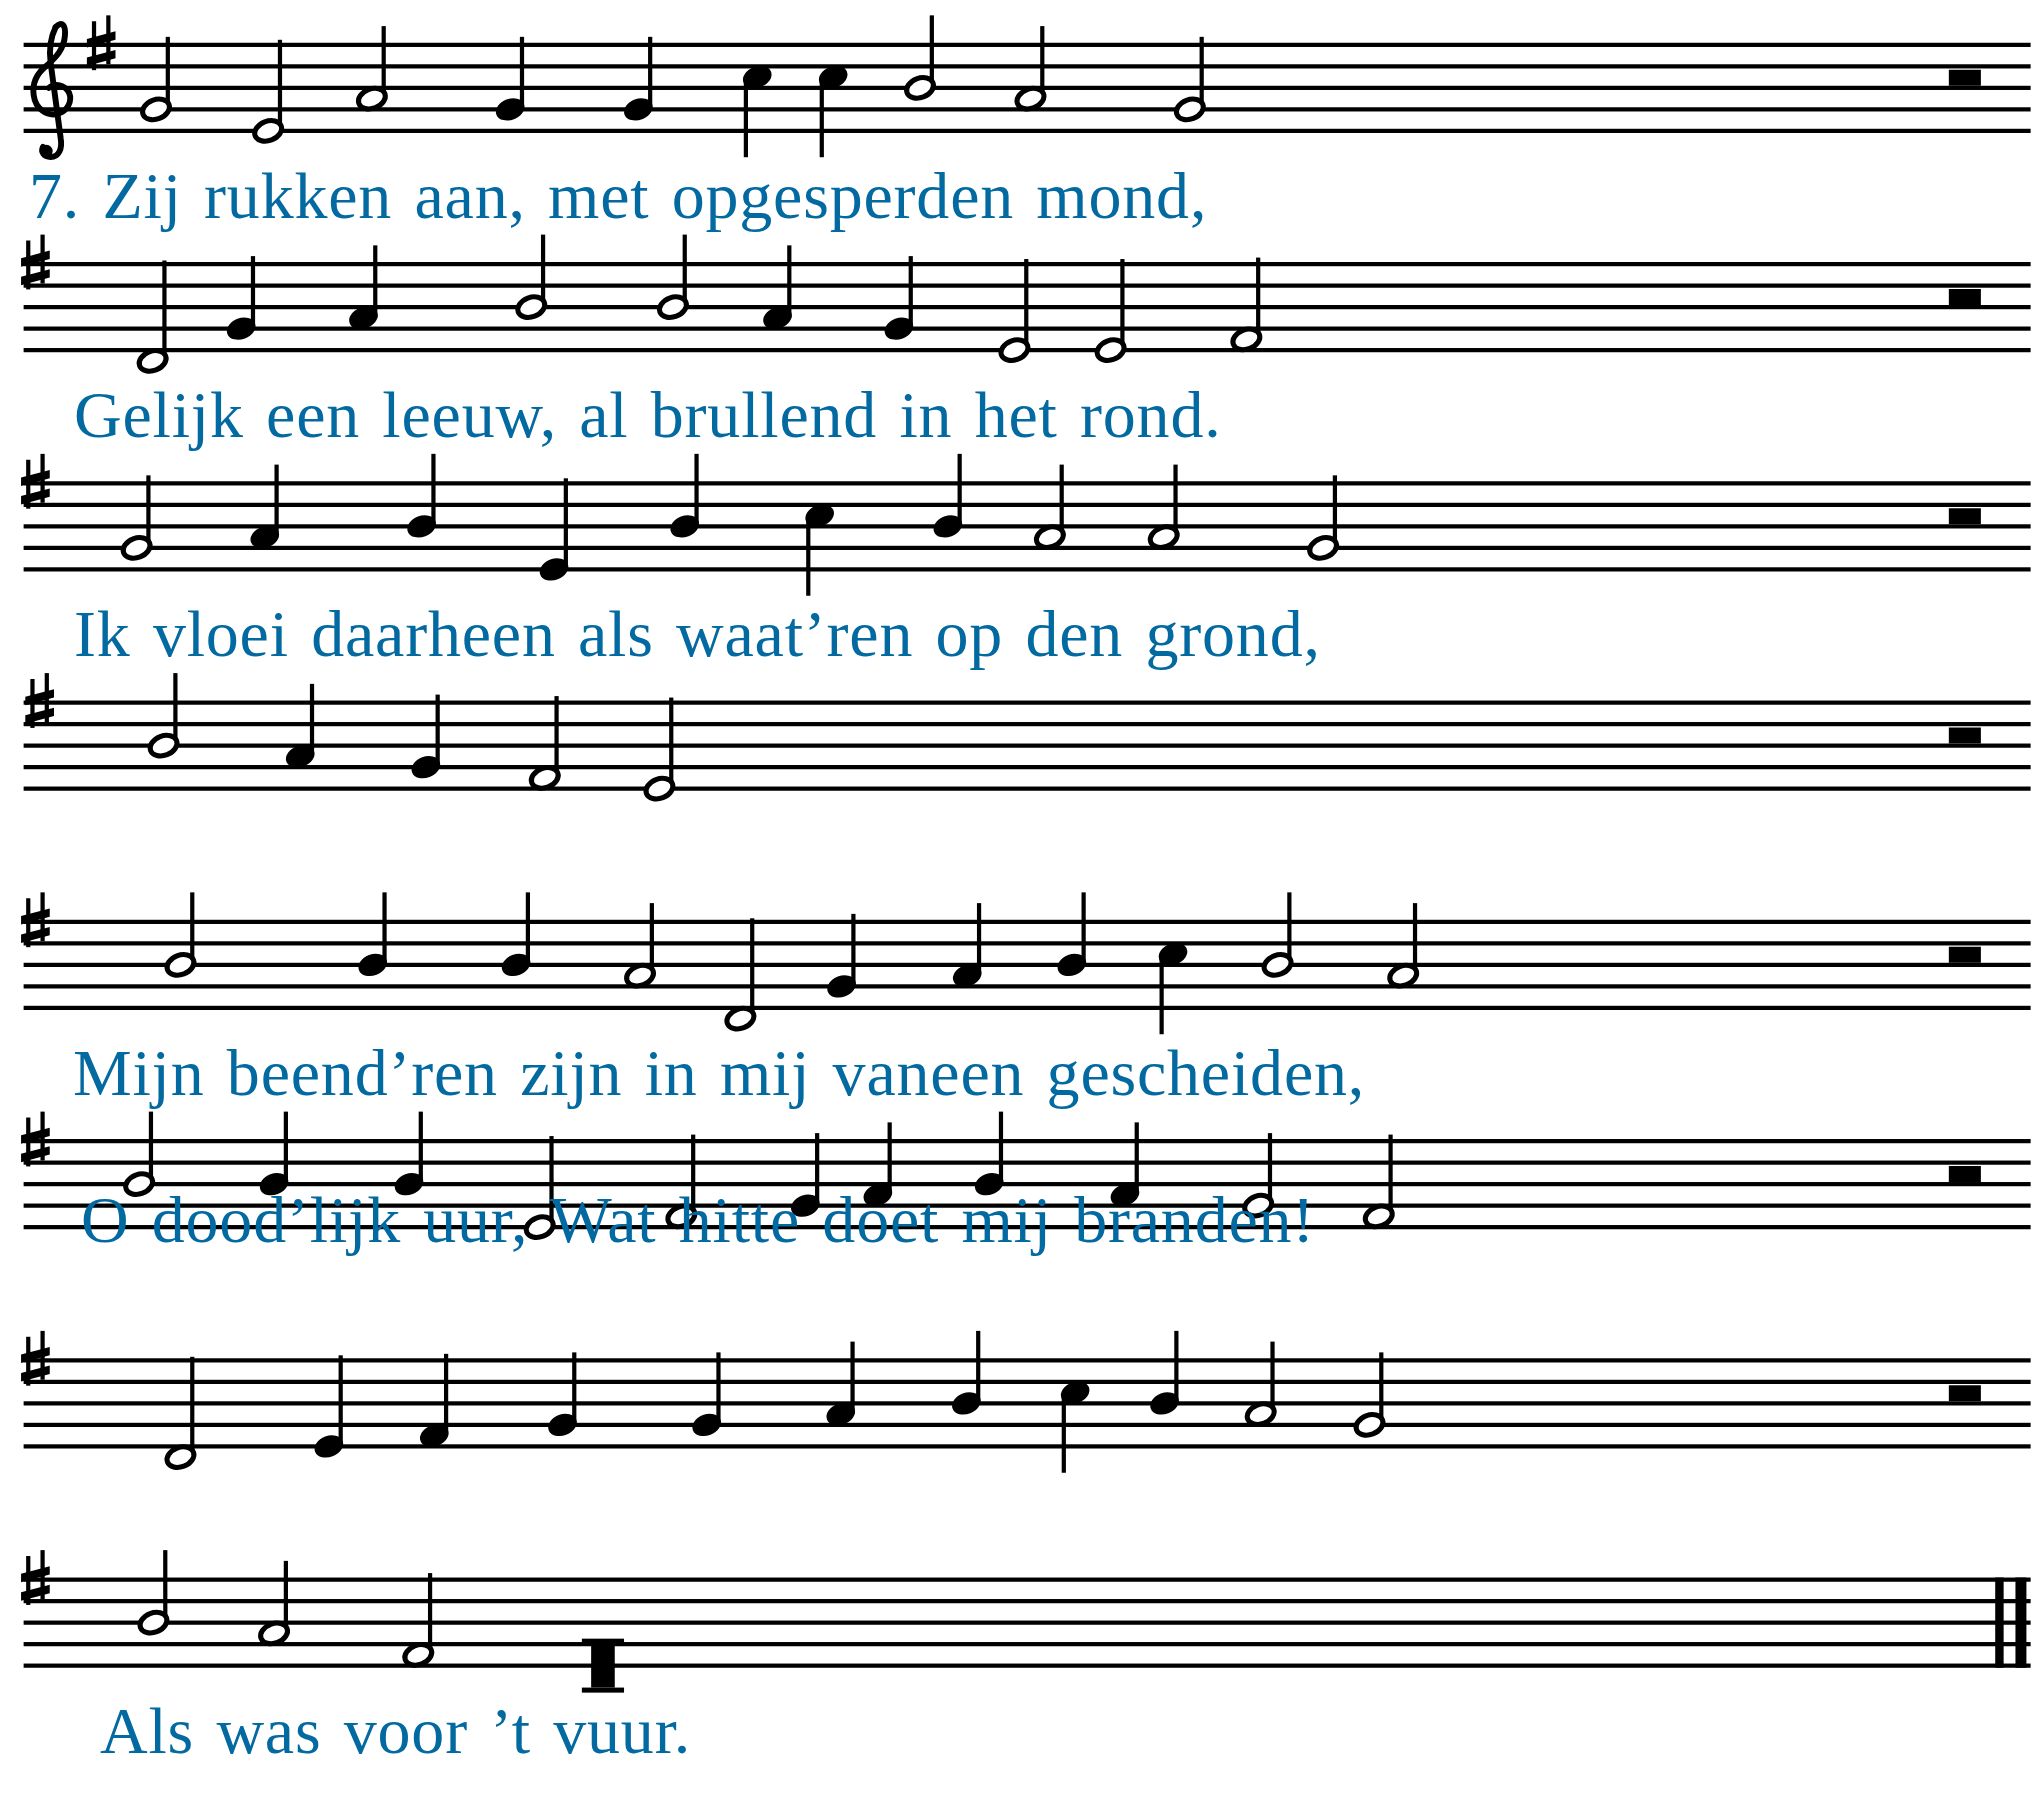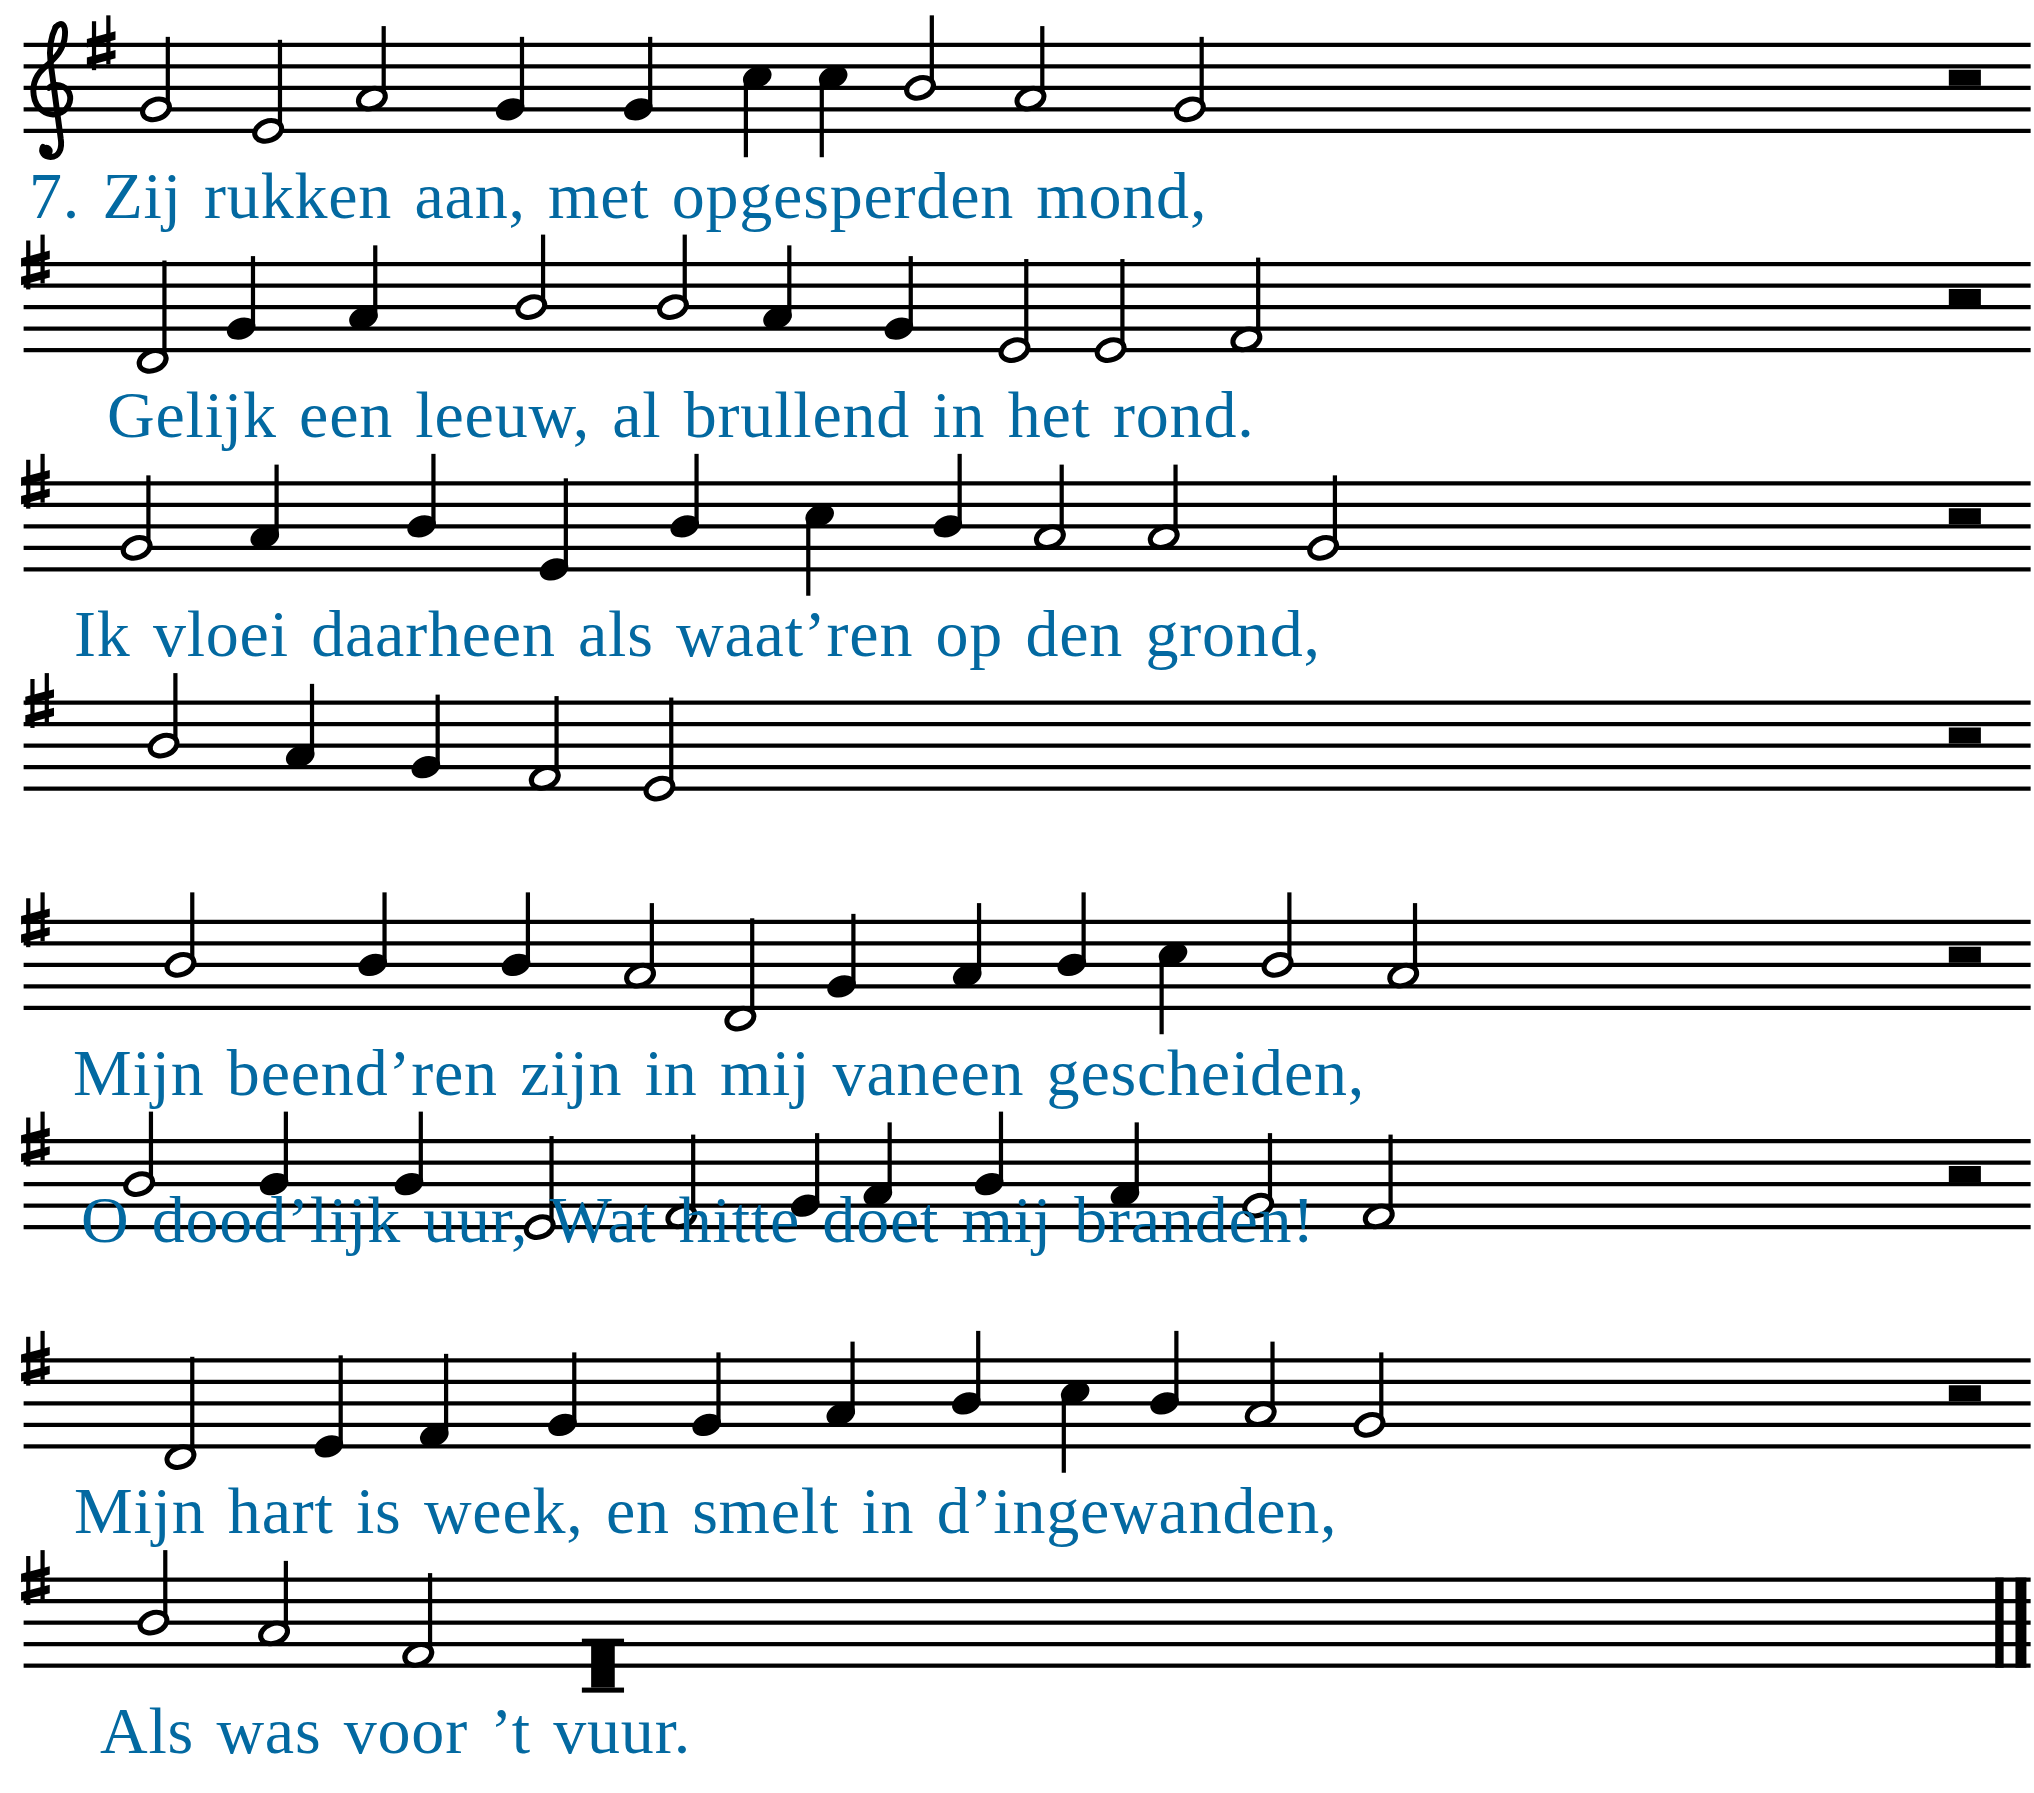--- a/index.html
+++ b/index.html
@@ -256,20 +256,19 @@
       <rect x="507.5" y="1865.25" width="5" height="97" fill="#000000"></rect>
       <ellipse cx="496" cy="1962.25" rx="16.5" ry="11.5" transform="rotate(-21 496 1962.25)" fill="#ffffff" stroke="#000000" stroke-width="6"></ellipse>
       <rect x="701" y="1949" width="28" height="52" fill="#000000"></rect>
       <rect x="690" y="1943" width="50" height="6" fill="#000000"></rect>
       <rect x="690" y="2001" width="50" height="6" fill="#000000"></rect>
       <rect x="2366" y="1870.5" width="10" height="107" fill="#000000"></rect>
       <rect x="2390" y="1870.5" width="13" height="107" fill="#000000"></rect>
     </svg>
 
   <div class="ly" style="left:29px;top:158px;">7. Zij rukken aan, met opgesperden mond,</div>
-  <div class="ly" style="left:74px;top:377px;margin-left:33px;">Gelijk een leeuw, al brullend in het rond.</div>
+  <div class="ly" style="left:74px;top:377px;">Gelijk een leeuw, al brullend in het rond.</div>
   <div class="ly" style="left:74px;top:596px;">Ik vloei daarheen als waat’ren op den grond,</div>
   <div class="ly" style="left:73px;top:1035px;">Mijn beend’ren zijn in mij vaneen gescheiden,</div>
   <div class="ly" style="left:81px;top:1182px;font-family:Liberation Serif, serif;">O dood’lijk uur, Wat hitte doet mij branden!</div>
-  <div class="ly" style="left:74px;top:1473px;">Mijn hart is week, en smelt in d’ingewanden,</div>
   <div class="ly" style="left:74px;top:1693px;margin-left:26px;">Als was voor ’t vuur.</div>
 </div>
 
 
 </body></html>

